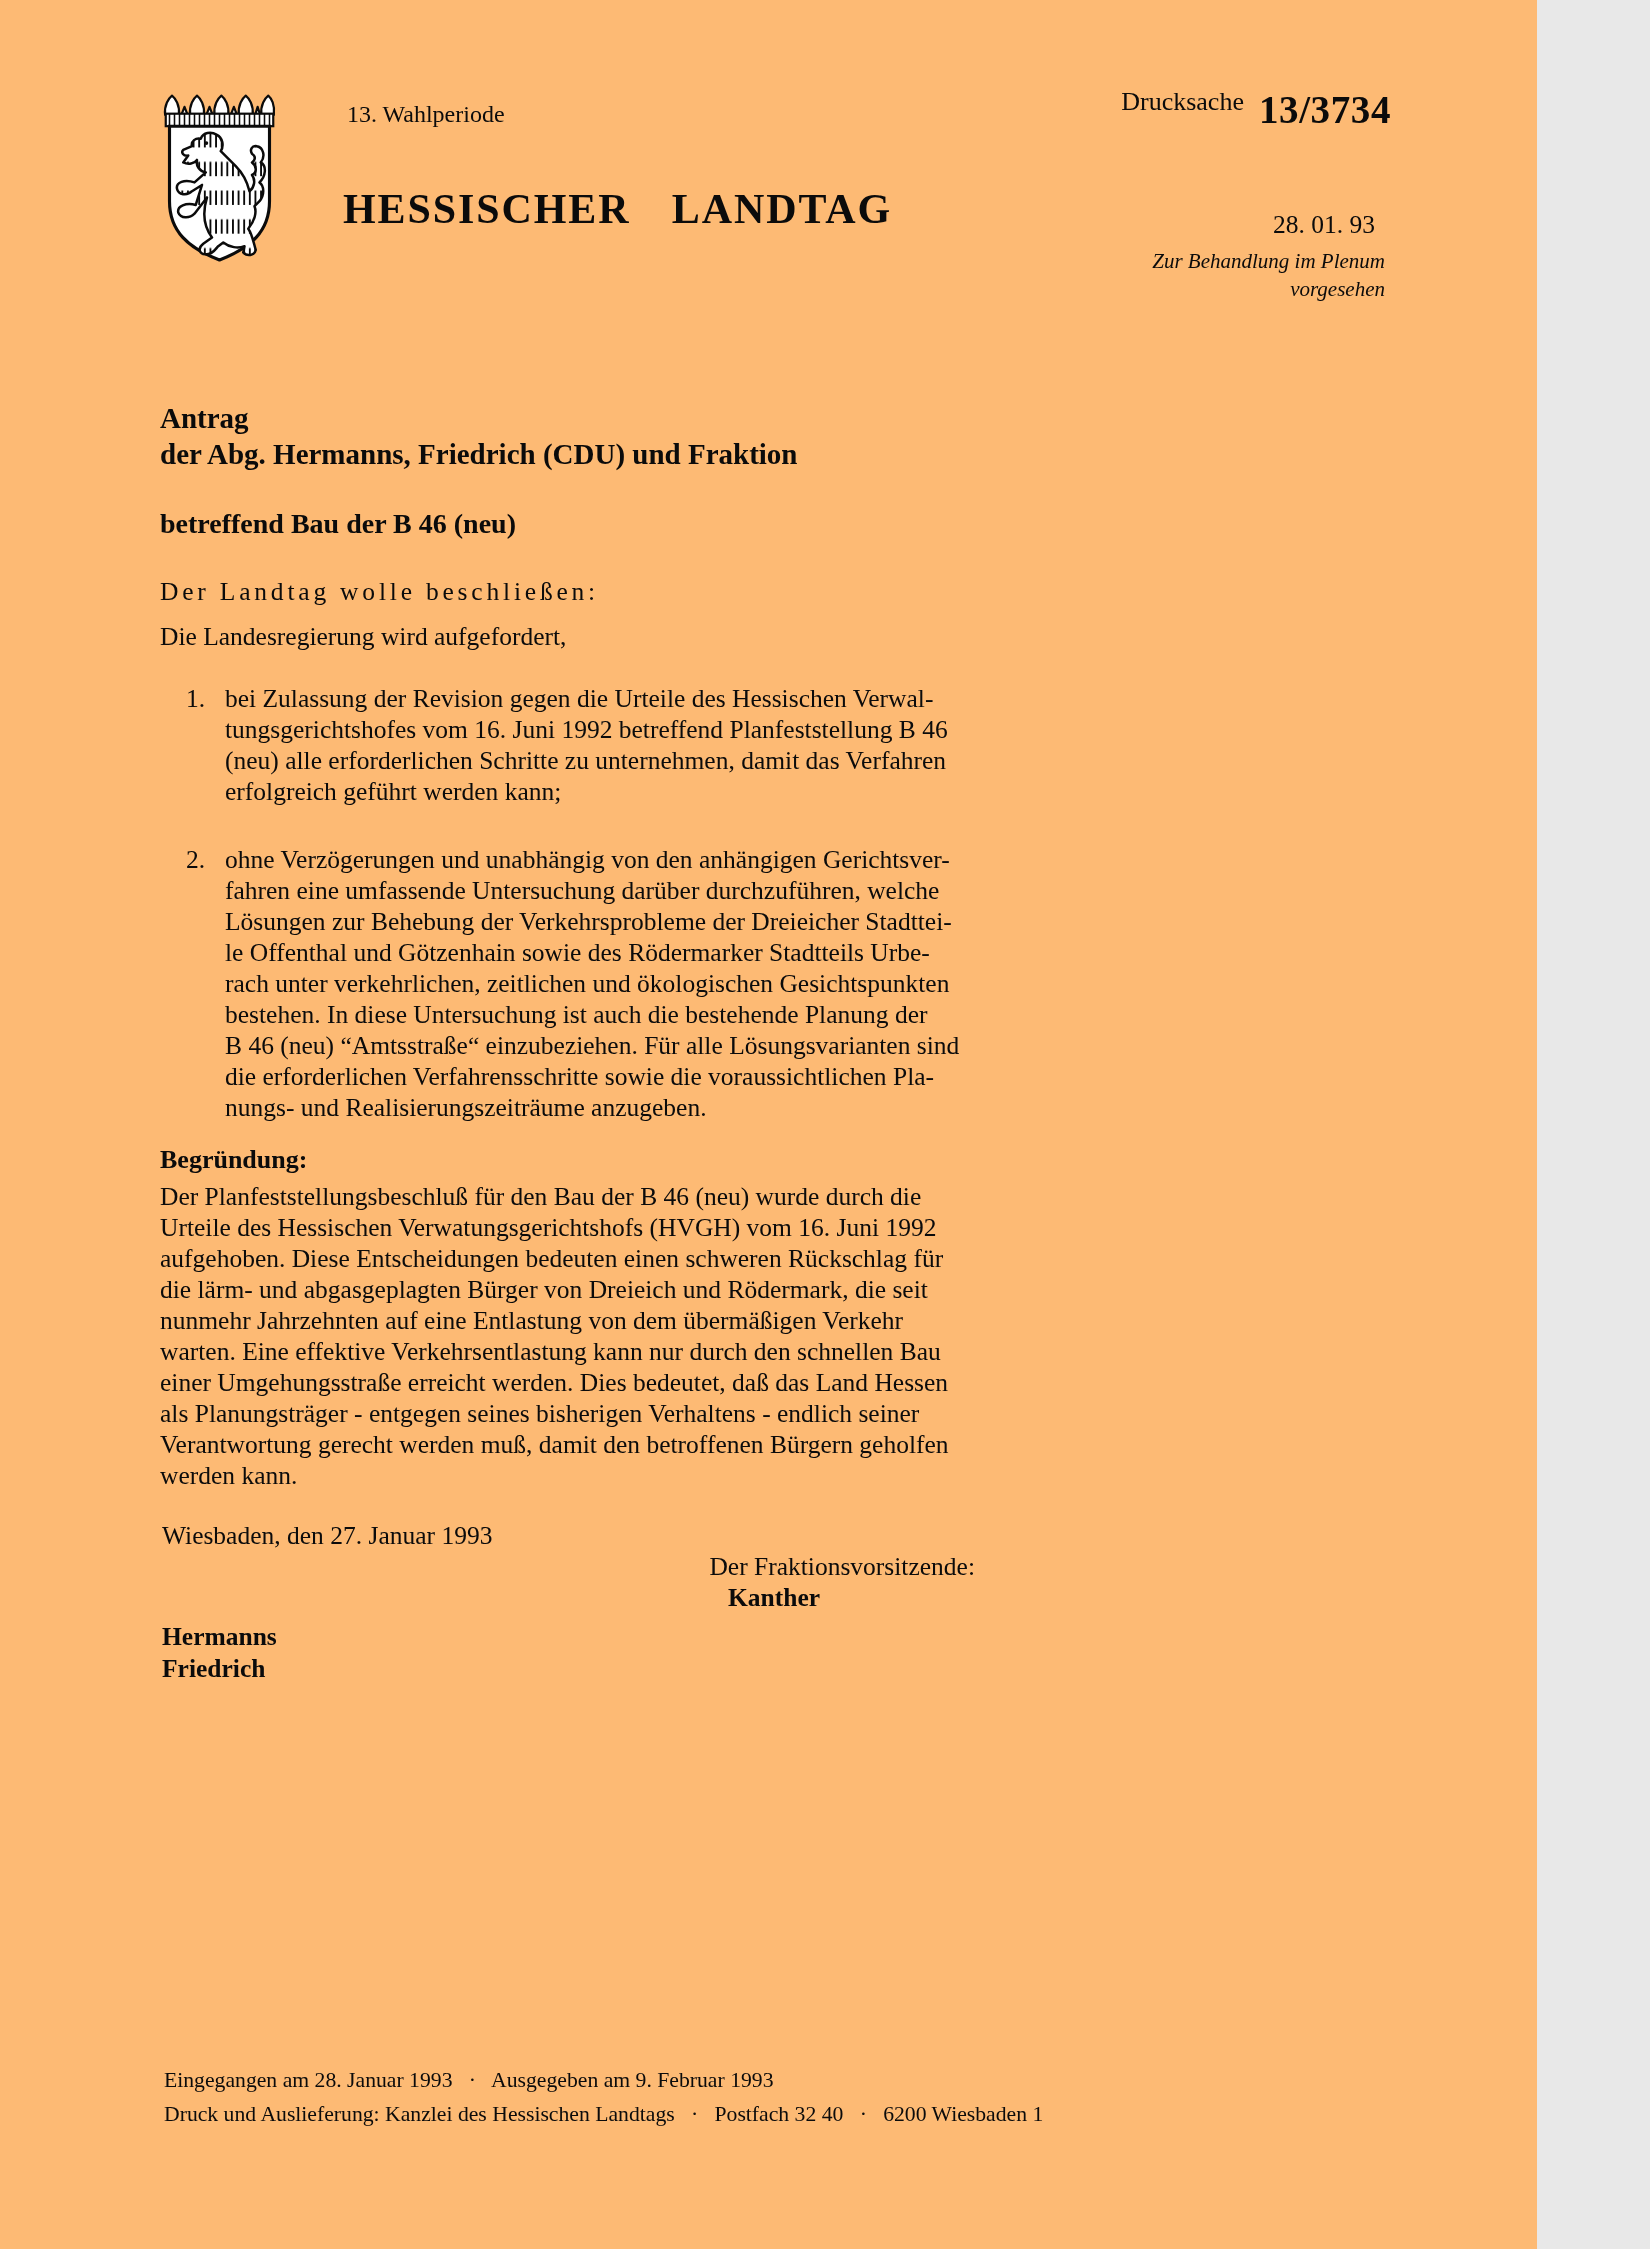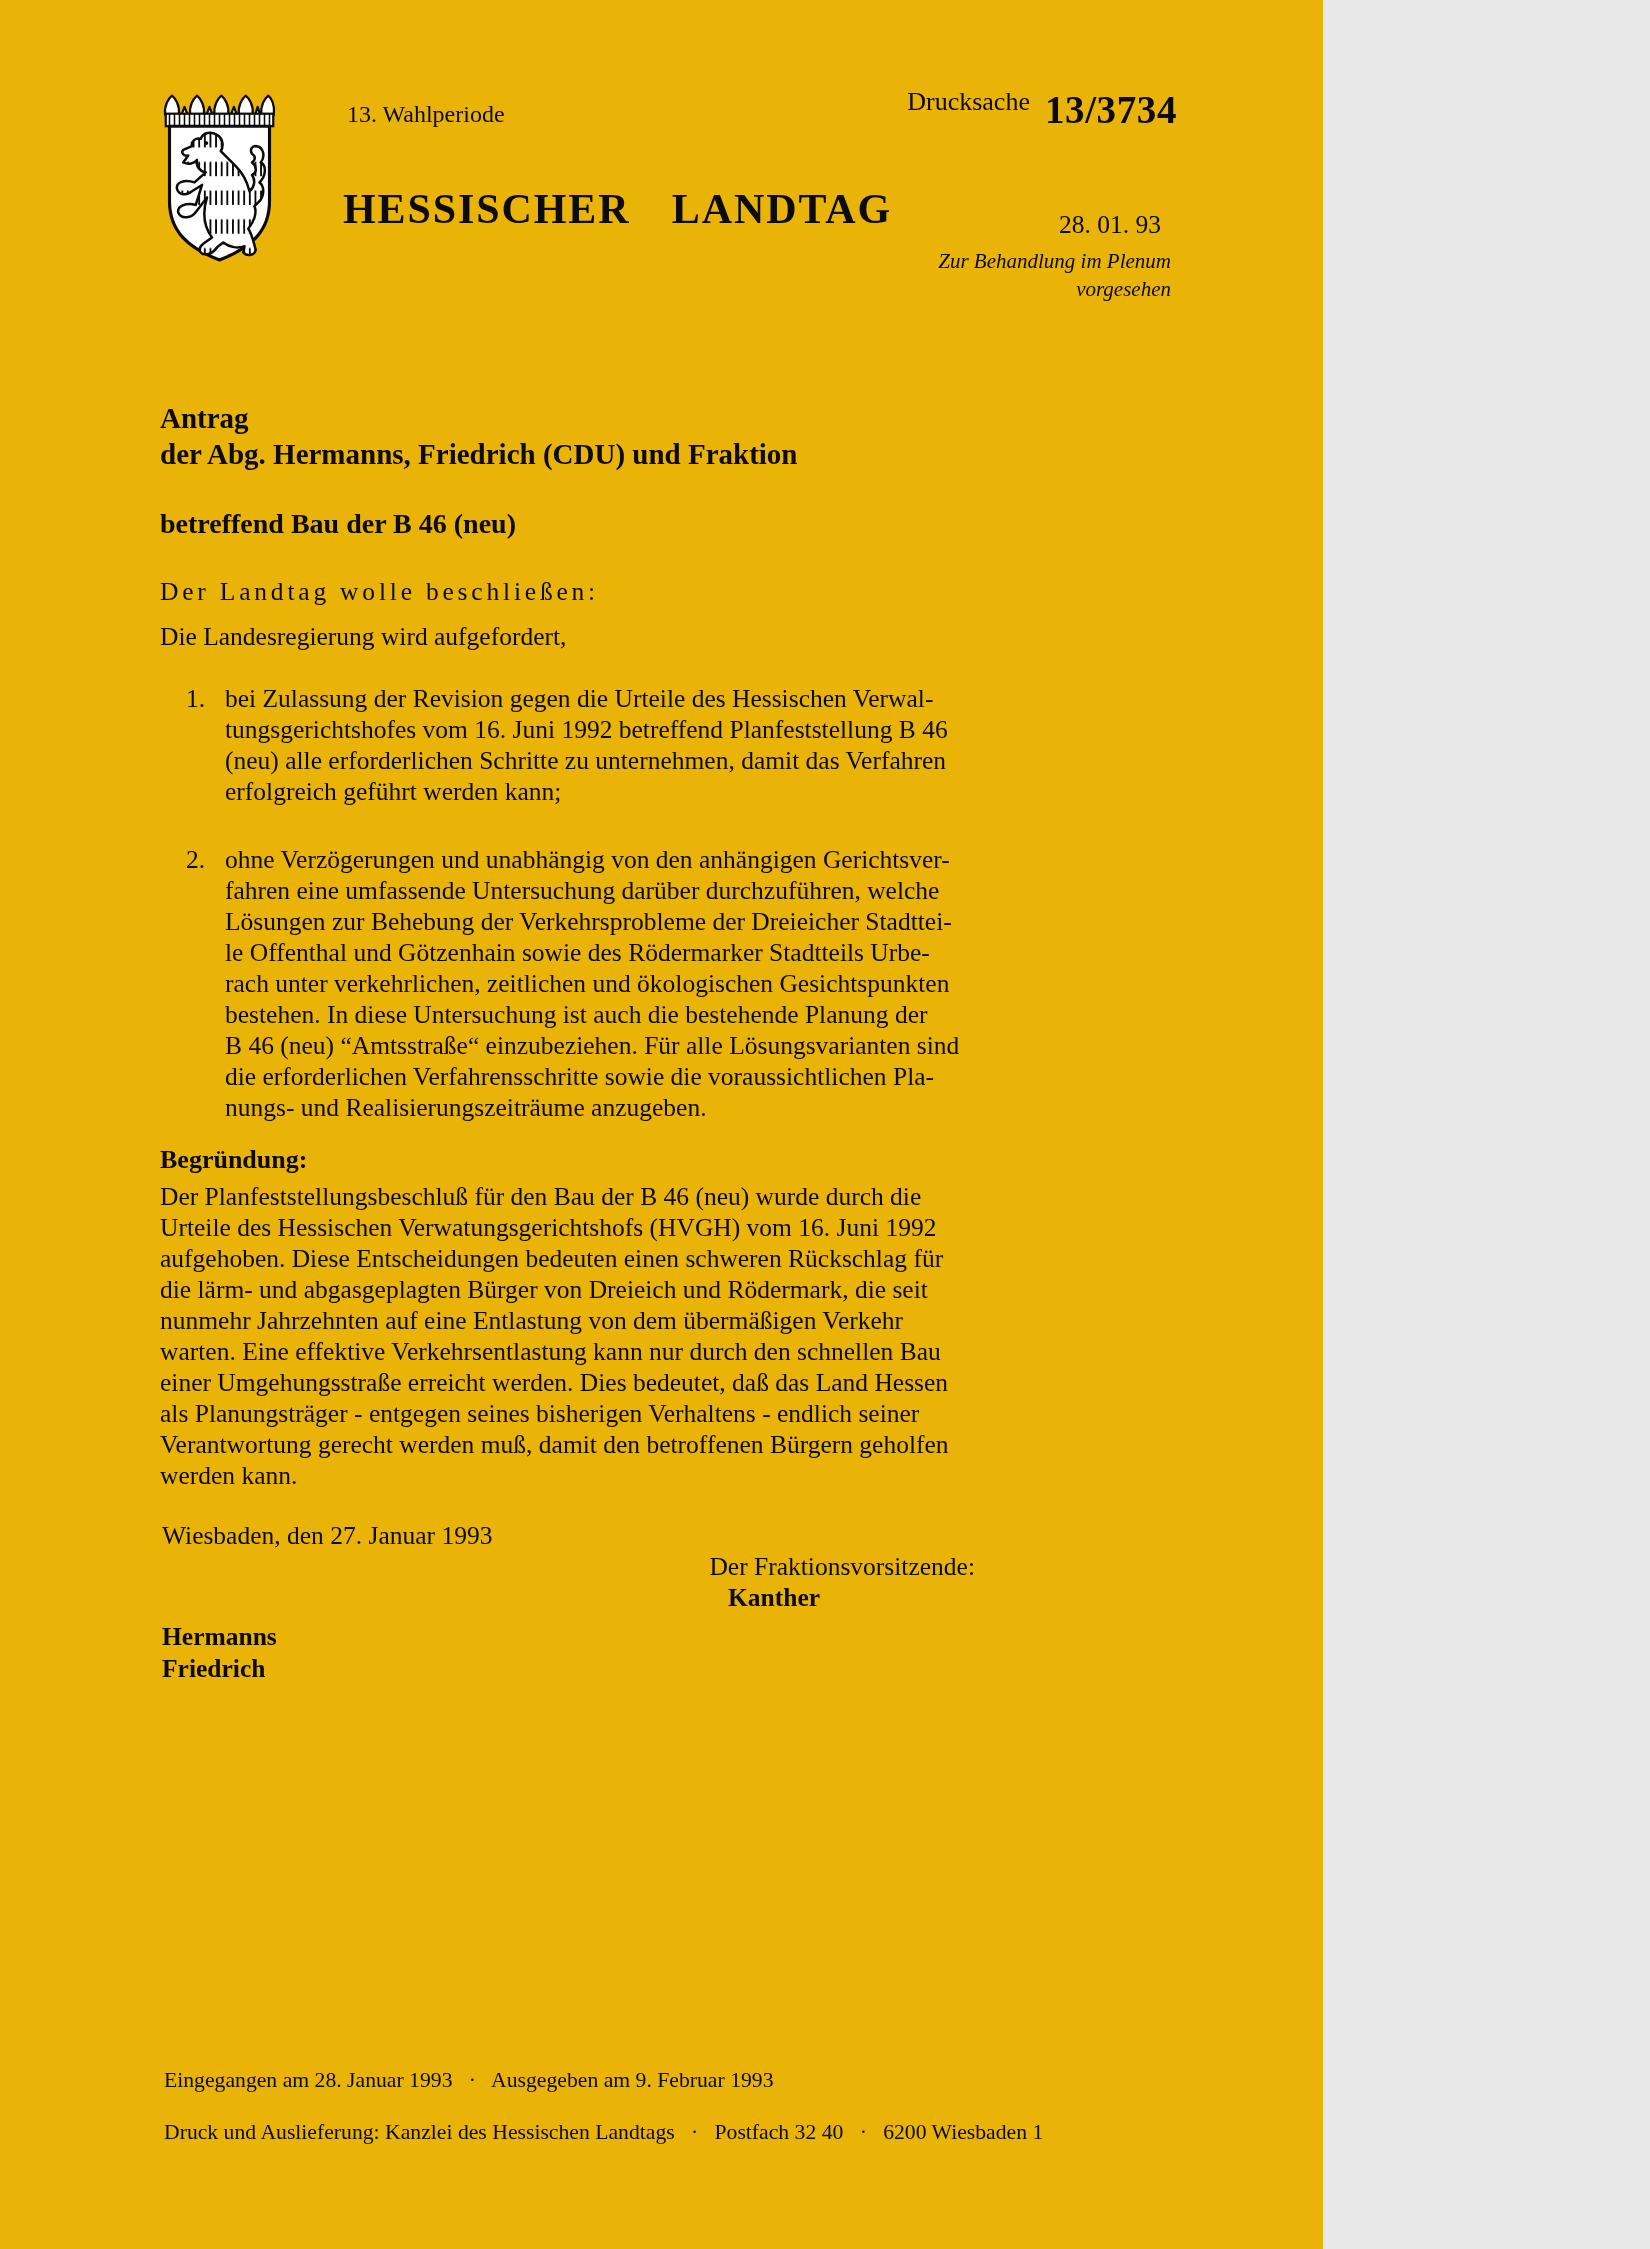--- a/index.html
+++ b/index.html
@@ -1,21 +1,21 @@
 <!DOCTYPE html>
 <html lang="de" style="font-size:10.2px"><head>
 <meta charset="utf-8">
 <title>Hessischer Landtag — Drucksache 13/3734</title>
 <style>
   html, body { margin: 0; padding: 0; background: #e8e8e8; }
   .page {
     position: relative;
-    width: 1323px;
+    width: 1537px;
     height: 2250px;
-    background: #eab308;
+    background: #fdba74;
     color: #0b0b0b;
     font-family: "Liberation Serif", "DejaVu Serif", serif;
     overflow: hidden;
   }
 
   
   .coat {
     position: absolute;
     left: 157px;
     top: 89px;
@@ -161,21 +161,21 @@
 
   
   .footer {
     position: absolute;
     left: 164px;
     top: 2068px;
     font-size: 21.7px;
     line-height: 25.5px;
     white-space: nowrap;
   }
-  .footer .line2 { margin-top: 26px; }
+  .footer .line2 { margin-top: 8px; }
 </style>
 </head>
 <body>
 
 <div class="page">
 
   <svg class="coat" viewBox="0 0 200 285" aria-hidden="true">
     <defs>
       <pattern id="lionstripes" width="9" height="46" patternUnits="userSpaceOnUse">
         <rect width="9" height="46" fill="#ffffff"></rect>

